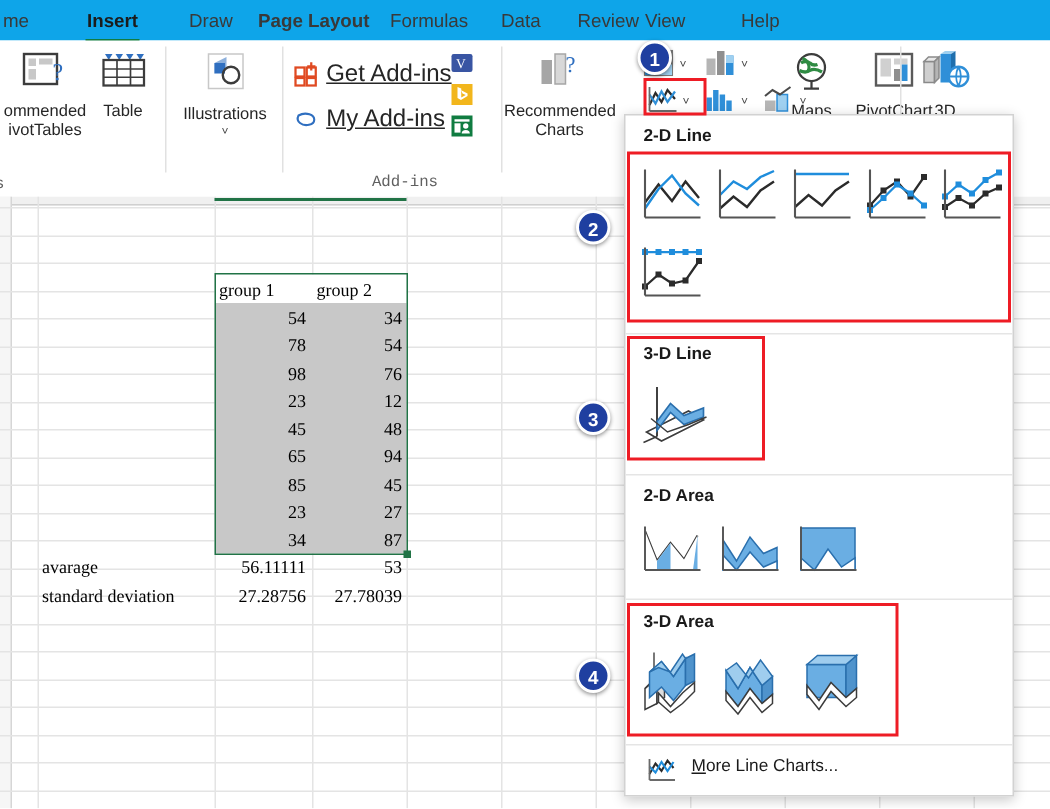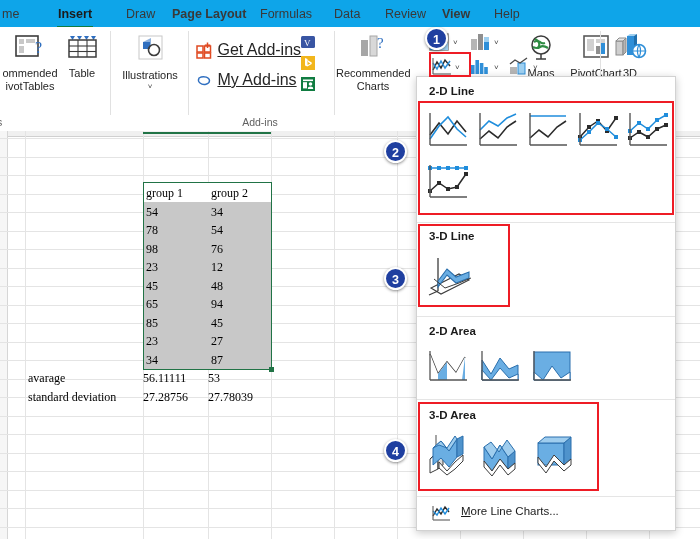--- a/index.html
+++ b/index.html
@@ -56,21 +56,21 @@
   #colhdr { position:absolute; left:0; top:0; width:700px; height:6px; background:#f0f0f0; border-bottom:1px solid #d0d0d0; }
   .gridline-h { position:absolute; left:0; width:700px; height:1px; background:#e4e4e4; }
   .gridline-v { position:absolute; top:0; width:1px; height:408px; background:#e4e4e4; }
   #rowhdr-strip { position:absolute; left:0; top:0; width:8px; height:408px; background:#f6f6f6; border-right:1px solid #d6d6d6; }
 
   .cell {
     position:absolute; height:18px; line-height:18px;
     font-size:12px; color:#000; white-space:nowrap;
     font-family:"Liberation Serif", serif;
   }
-  .cell.r { }
+  .cell.r { text-align:right; }
   .cell.l { text-align:left; }
   .sel-fill { position:absolute; background:#c8c8c8; }
   #seloutline {
     position:absolute; border:1.5px solid #217346; z-index:6; pointer-events:none;
   }
   #selhandle { position:absolute; width:5px; height:5px; background:#217346; z-index:7; }
   #colD-top, #colE-top { position:absolute; height:2px; background:#217346; top:4px; }
 
   
   #gallery {
@@ -109,21 +109,21 @@
 <div id="ribbon">
 
   <div id="tabbar">
     <div class="tab" style="left:0px;">me</div>
     <div class="tab active" style="left:56px;">Insert</div>
     <div class="tab" style="left:124px;">Draw</div>
     <div class="tab" style="left:170px;font-weight:bold;">Page Layout</div>
     <div class="tab" style="left:258px;">Formulas</div>
     <div class="tab" style="left:332px;">Data</div>
     <div class="tab" style="left:383px;">Review</div>
-    <div class="tab" style="left:440px;font-weight:bold;">View</div>
+    <div class="tab" style="left:428px;">View</div>
     <div class="tab" style="left:492px;">Help</div>
   </div>
 
   <div id="ribbon-body">
 
     <div class="rgroup" style="left:0px; width:110px;">
       <div class="bigbtn" style="left:-8px; top:6px; width:76px;">
         <span class="ico">
           <svg width="34" height="30" viewBox="0 0 34 30">
             <rect x="3" y="3" width="22" height="20" fill="#fff" stroke="#3c3c3c" stroke-width="1.6"></rect>
@@ -216,21 +216,21 @@
       <div style="position:absolute; left:110px; top:49px;">
         <svg width="16" height="16" viewBox="0 0 16 16">
           <rect x="1" y="1" width="14" height="14" fill="#107c41"></rect>
           <rect x="3" y="3.5" width="10" height="1.6" fill="#fff"></rect>
           <rect x="3" y="6.2" width="4" height="6.2" fill="#fff"></rect>
           <circle cx="10.5" cy="8" r="1.8" fill="#fff"></circle>
           <path d="M7.8 13 q0 -2.4 2.7 -2.4 q2.7 0 2.7 2.4 z" fill="#fff"></path>
         </svg>
       </div>
 
-      <div class="glabel" style="left:0; width:140px;">Add-ins</div>
+      <div class="glabel" style="left:10px; width:140px;font-family:Liberation Mono, monospace;">Add-ins</div>
     </div>
     <div class="gsep" style="left:334px;"></div>
 
     <div class="rgroup" style="left:336px; width:252px;">
       <div class="bigbtn" style="left:0px; top:6px; width:74px;">
         <span class="ico">
           <svg width="34" height="30" viewBox="0 0 34 30">
             <rect x="5" y="7" width="7" height="16" fill="#a6a6a6"></rect>
             <rect x="14" y="3" width="7" height="20" fill="#d8d8d8" stroke="#a6a6a6" stroke-width="1"></rect>
             <text x="21" y="15" font-size="15" font-family="Liberation Serif, serif" fill="#2f6fc0">?</text>

